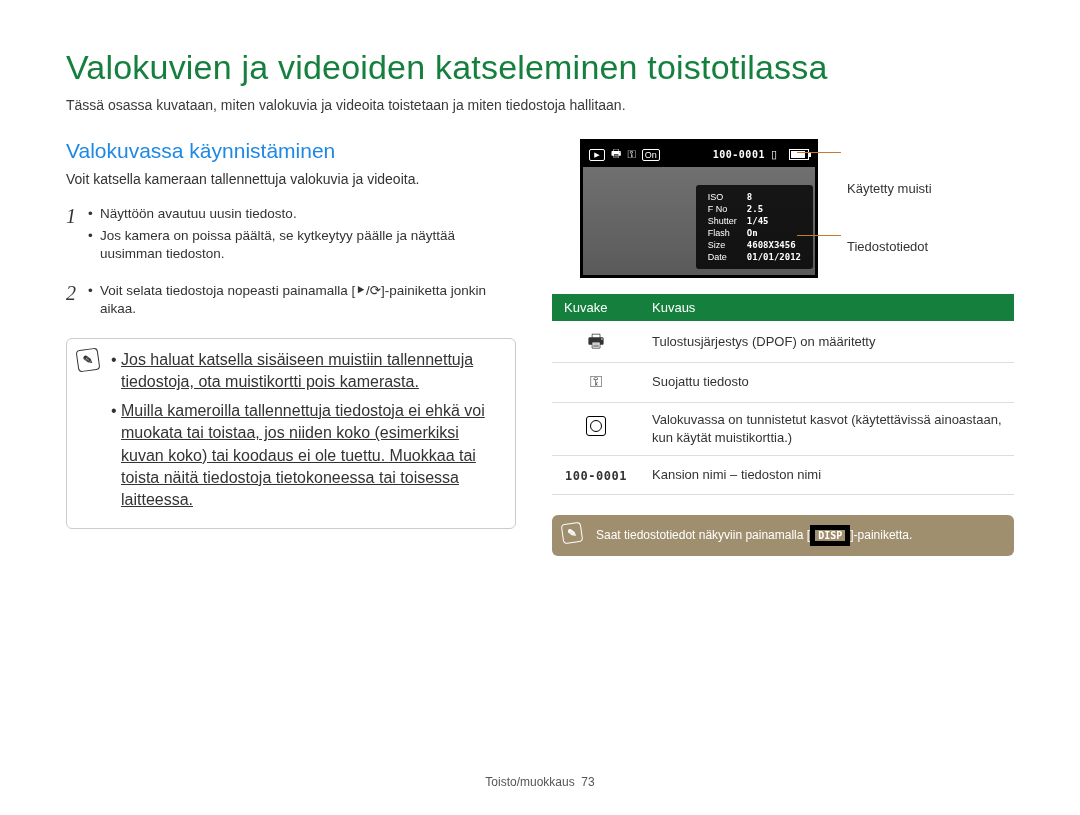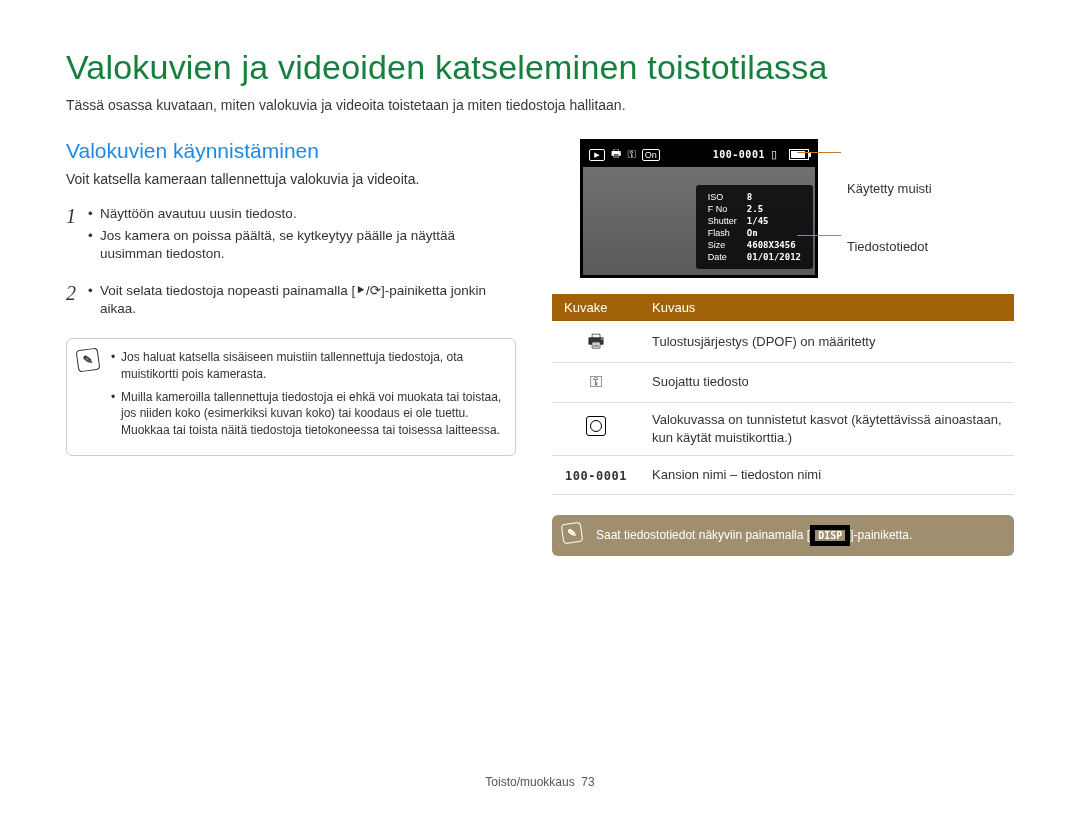--- a/index.html
+++ b/index.html
@@ -95,25 +95,26 @@
     border: 1.5px solid #333;
     border-radius: 4px;
     display: flex; align-items: center; justify-content: center;
     font-weight: bold;
     color: #333;
     transform: rotate(-8deg);
     font-size: 12px;
   }
   .note-box ul { list-style: none; }
   .note-box li {
-    font-size: 12px;
+    font-size: 16px;
     line-height: 1.4;
     margin-bottom: 6px;
     position: relative;
     padding-left: 10px;
+    text-decoration: underline;
   }
   .note-box li::before { content: "•"; position: absolute; left: 0; }
 
   .pill {
     display: inline-block;
     background: #3c3c3c;
     color: #fff;
     border-radius: 14px;
     padding: 5px 14px;
     font-size: 14px;
@@ -153,21 +154,21 @@
   .callout{position:absolute;font-size:13px;color:#333;}
   .co1{ left:295px; top:42px; }
   .co2{ left:295px; top:100px; }
   .leader{position:absolute;background:#c77b2f;height:1px;}
   .leader.l1{ top:13px; left:245px; width:44px;}
   .leader.l2{ top:96px; left:245px; width:44px;}
   .screen-wrap{position:relative;width:420px;}
 
   table.legend{ width:100%; border-collapse:collapse; font-size:13px;}
   table.legend thead th{
-    background:#a16207;color:#fff;text-align:left;padding:6px 12px;font-weight:400;
+    background:#15803d;color:#fff;text-align:left;padding:6px 12px;font-weight:400;
   }
   table.legend thead th:first-child{width:88px;}
   table.legend tbody td{
     padding:8px 12px;border-bottom:1px solid #ddd;color:#333;line-height:1.4;
   }
   table.legend tbody td.ico{text-align:center;font-size:16px;}
   .ico-print{font-size:18px;}
   .ico-key{font-size:16px;}
   .ico-face{
     display:inline-block;width:20px;height:20px;border:1.5px solid #000;border-radius:3px;position:relative;
@@ -192,21 +193,21 @@
   }
 </style>
 </head>
 <body>
 
 <h1 class="title">Valokuvien ja videoiden katseleminen toistotilassa</h1>
 <p class="subtitle">Tässä osassa kuvataan, miten valokuvia ja videoita toistetaan ja miten tiedostoja hallitaan.</p>
 
 <div class="cols">
   <div class="left">
-    <h2 class="section">Valokuvien käynnistäminen</h2>
+    <h2 class="section">Valokuvassa käynnistäminen</h2>
     <p class="intro">Voit katsella kameraan tallennettuja valokuvia ja videoita.</p>
 
     <div class="step">
       <div class="step-num">1</div>
       <div class="step-body">
         <ul class="bullets">
           <li>Näyttöön avautuu uusin tiedosto.</li>
           <li>Jos kamera on poissa päältä, se kytkeytyy päälle ja näyttää uusimman tiedoston.</li>
         </ul>
       </div>

